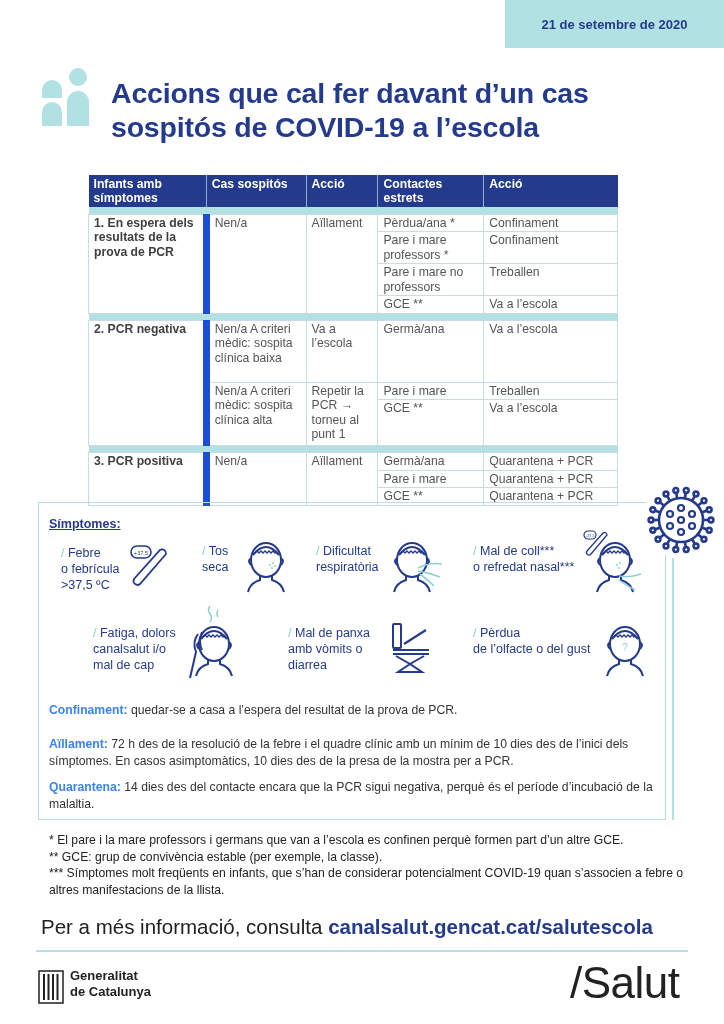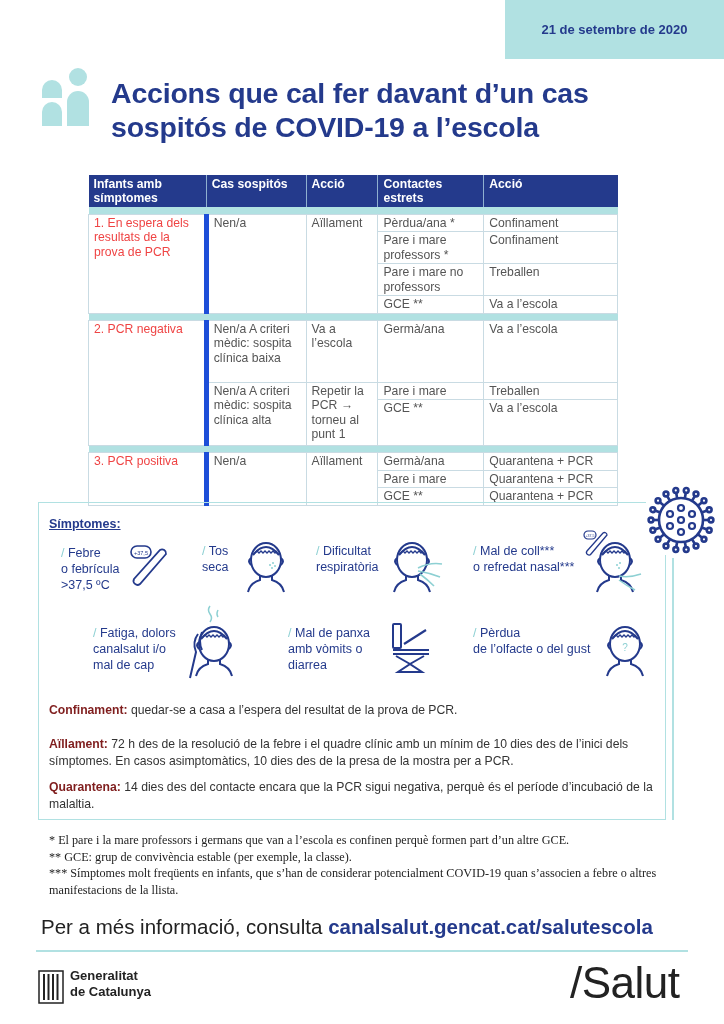--- a/index.html
+++ b/index.html
@@ -1,20 +1,20 @@
 <!DOCTYPE html>
 <html><head>
 <meta charset="utf-8">
 <style>
   * { box-sizing: border-box; margin: 0; padding: 0; }
   html, body { width: 724px; height: 1024px; background: #ffffff; overflow: hidden; }
   body { position: relative; font-family: "Liberation Sans", sans-serif; color: #222; }
 
   .date-badge {
-    position: absolute; left: 505px; top: 0; width: 219px; height: 59px;
+    position: absolute; left: 505px; top: 0; width: 219px; height: 48px;
     background: #b1e1e2; color: #243a8c; font-weight: bold; font-size: 13px;
     display: flex; align-items: center; justify-content: center;
   }
   .logo-people { position: absolute; left: 40px; top: 68px; width: 54px; height: 58px; }
   .title {
     position: absolute; left: 111px; top: 76px; width: 560px;
     color: #243a8c; font-weight: bold; font-size: 28.5px; line-height: 34px; letter-spacing: -0.2px;
   }
 
   
@@ -22,42 +22,42 @@
   .tbl th {
     background: #243a8c; color: #fff; text-align: left; font-weight: bold;
     padding: 2px 5px; vertical-align: top; line-height: 14px; height: 21px;
     border-right: 1px solid #8fb0d0;
   }
   .tbl th:last-child { border-right: none; }
   .tbl td {
     padding: 1px 5px; vertical-align: top; line-height: 14.5px; color: #555;
     border: 1px solid #c9dbe3;
   }
-  .tbl td.rowhead { color: #ef4444; font-weight: normal; border-right: 5px solid #1d4ed8; }
+  .tbl td.rowhead { color: #404040; font-weight: bold; border-right: 7px solid #1d4ed8; }
   .tbl tr.sep td { background: #b1e1e2; height: 7px; padding: 0; border: none; }
 
   .col1 { width: 118px; } .col2 { width: 100px; } .col3 { width: 72px; } .col4 { width: 106px; } .col5 { width: 134px; }
 
   
   .sym-box {
     position: absolute; left: 38px; top: 502px; width: 628px; height: 318px;
     border: 1.5px solid #b1e1e2;
   }
   .sym-box-right-line { position: absolute; left: 672px; top: 558px; width: 1.5px; height: 262px; background: #b1e1e2; }
   .virus { position: absolute; left: 646px; top: 485px; width: 70px; height: 70px; background: #fff; }
   .sym-title { position: absolute; left: 49px; top: 517px; font-weight: bold; color: #243a8c; font-size: 12.5px; text-decoration: underline; }
   .sym { position: absolute; color: #243a8c; font-size: 12.5px; line-height: 16px; }
   .sym .slash { color: #8dd0d3; }
   .sym small { font-size: 10px; line-height: 12px; display: block; }
   .ico { position: absolute; }
 
   .def { position: absolute; left: 49px; width: 610px; font-size: 12.2px; line-height: 17px; color: #333; }
-  .def b { color: #7f1d1d; margin-top: 28px; }
-
-  .notes { position: absolute; left: 49px; top: 832px; width: 650px; font-size: 12.2px; line-height: 16.5px; color: #222; font-family: Liberation Serif, serif; }
+  .def b { color: #3b82f6; margin-top: 28px; }
+
+  .notes { position: absolute; left: 49px; top: 832px; width: 650px; font-size: 12.2px; line-height: 16.5px; color: #222; }
 
   .more { position: absolute; left: 41px; top: 915px; font-size: 20.5px; color: #222; white-space: nowrap; }
   .more .link { color: #243a8c; font-weight: bold; }
 
   .footer-line { position: absolute; left: 36px; top: 950px; width: 652px; height: 1.5px; background: #b1e1e2; }
   .gen-logo { position: absolute; left: 38px; top: 970px; }
   .gen-text { position: absolute; left: 70px; top: 968px; font-weight: bold; font-size: 13px; line-height: 16px; color: #222; }
   .salut { position: absolute; left: 570px; top: 958px; font-size: 44px; color: #222; letter-spacing: -0.5px; }
 </style>
 </head>

